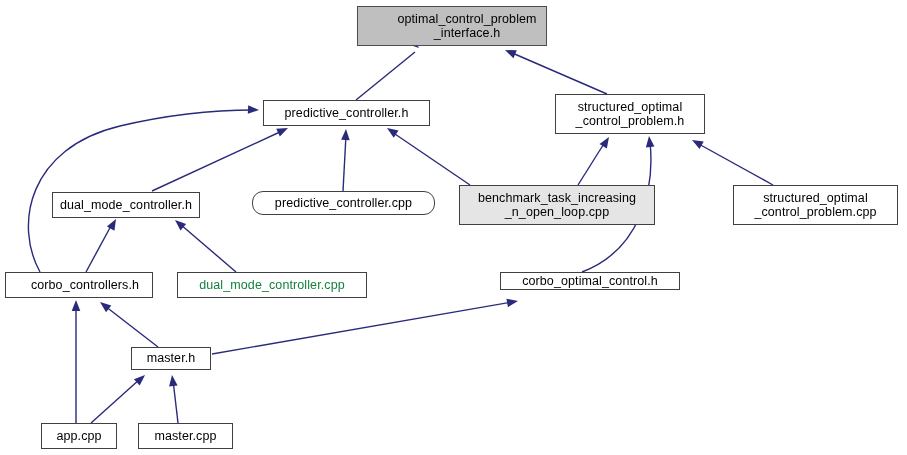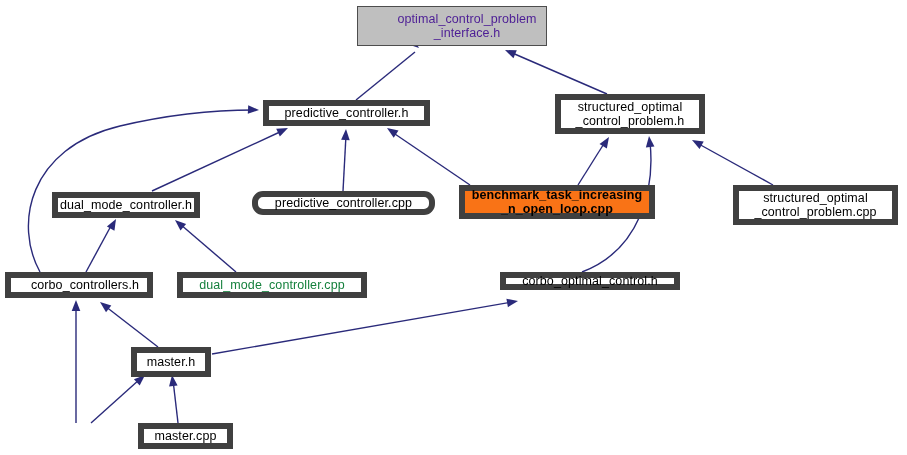--- a/index.html
+++ b/index.html
@@ -24,21 +24,21 @@
     pointer-events: none;
   }
   .node {
     position: absolute;
     box-sizing: border-box;
     display: flex;
     align-items: center;
     justify-content: center;
     text-align: center;
     background: #ffffff;
-    border: 6px solid #fca5a5;
+    border: 1px solid #fca5a5;
     color: #000000;
     font-size: 12.5px;
     line-height: 14.5px;
     letter-spacing: 0.1px;
     white-space: pre-line;
     z-index: 5;
   }
   .node.root {
     background: #bfbfbf;
     border: 1px solid #4d4d4d;
@@ -75,29 +75,30 @@
       <polygon points="0,0 -11,4.3 -11,-4.3" fill="#2a2a7a" transform="translate(76,300) rotate(-90)"></polygon>
       <path d="M 91,423 L 140,379" fill="none" stroke="#2a2a7a" stroke-width="1.4"></path>
       <polygon points="0,0 -11,4.3 -11,-4.3" fill="#2a2a7a" transform="translate(145,375) rotate(-42)"></polygon>
       <path d="M 178,423 L 173,380" fill="none" stroke="#2a2a7a" stroke-width="1.4"></path>
       <polygon points="0,0 -11,4.3 -11,-4.3" fill="#2a2a7a" transform="translate(172,375) rotate(-97)"></polygon>
       <path d="M 158,347 L 105,306" fill="none" stroke="#2a2a7a" stroke-width="1.4"></path>
       <polygon points="0,0 -11,4.3 -11,-4.3" fill="#2a2a7a" transform="translate(100,302) rotate(-142)"></polygon>
       <path d="M 212,354 L 512,302" fill="none" stroke="#2a2a7a" stroke-width="1.4"></path>
       <polygon points="0,0 -11,4.3 -11,-4.3" fill="#2a2a7a" transform="translate(518,301) rotate(-10)"></polygon>
     </svg>
-<div class="node root" style="left: 357px; top: 6px; width: 190px; height: 40px; background: rgb(191, 191, 191); border-color: rgb(77, 77, 77); color: #4c1d95; padding-left: 30px;">optimal_control_problem
+<div class="node root" style="left: 357px; top: 6px; width: 190px; height: 40px; background: rgb(191, 191, 191); border-color: rgb(77, 77, 77); color: #000000; padding-left: 30px;">optimal_control_problem
 _interface.h</div>
     <div class="node" style="left: 263px; top: 100px; width: 167px; height: 26px; background: rgb(255, 255, 255); border-color: rgb(64, 64, 64); color: rgb(0, 0, 0);">predictive_controller.h</div>
     <div class="node" style="left: 555px; top: 94px; width: 150px; height: 40px; background: rgb(255, 255, 255); border-color: rgb(64, 64, 64); color: rgb(0, 0, 0);">structured_optimal
 _control_problem.h</div>
     <div class="node" style="left: 52px; top: 192px; width: 148px; height: 26px; background: rgb(255, 255, 255); border-color: rgb(64, 64, 64); color: rgb(0, 0, 0);">dual_mode_controller.h</div>
     <div class="node" style="left: 252px; top: 191px; width: 183px; height: 24px; background: rgb(255, 255, 255); border-color: rgb(64, 64, 64); color: rgb(0, 0, 0); border-radius: 11px;">predictive_controller.cpp</div>
-    <div class="node" style="left: 459px; top: 185px; width: 196px; height: 34px; background: #f97316; border-color: rgb(64, 64, 64); color: rgb(0, 0, 0); font-weight: bold;">benchmark_task_increasing
+    <div class="node" style="left: 459px; top: 185px; width: 196px; height: 40px; background: #e5e5e5; border-color: rgb(64, 64, 64); color: rgb(0, 0, 0);">benchmark_task_increasing
 _n_open_loop.cpp</div>
     <div class="node" style="left: 733px; top: 185px; width: 165px; height: 40px; background: rgb(255, 255, 255); border-color: rgb(64, 64, 64); color: rgb(0, 0, 0);">structured_optimal
 _control_problem.cpp</div>
     <div class="node" style="left: 5px; top: 272px; width: 148px; height: 26px; background: rgb(255, 255, 255); border-color: rgb(64, 64, 64); color: rgb(0, 0, 0); padding-left: 12px;">corbo_controllers.h</div>
     <div class="node" style="left: 177px; top: 272px; width: 190px; height: 26px; background: rgb(255, 255, 255); border-color: rgb(64, 64, 64); color: #15803d;">dual_mode_controller.cpp</div>
     <div class="node" style="left: 500px; top: 272px; width: 180px; height: 18px; background: rgb(255, 255, 255); border-color: rgb(64, 64, 64); color: rgb(0, 0, 0);">corbo_optimal_control.h</div>
-    <div class="node" style="left: 131px; top: 347px; width: 80px; height: 30px; background: rgb(255, 255, 255); border-color: rgb(64, 64, 64); color: rgb(0, 0, 0);">master.h</div>
+    <div class="node" style="left: 131px; top: 347px; width: 80px; height: 23px; background: rgb(255, 255, 255); border-color: rgb(64, 64, 64); color: rgb(0, 0, 0);">master.h</div>
+    <div class="node" style="left: 41px; top: 423px; width: 76px; height: 26px; background: rgb(255, 255, 255); border-color: rgb(64, 64, 64); color: rgb(0, 0, 0);">app.cpp</div>
     <div class="node" style="left: 138px; top: 423px; width: 95px; height: 26px; background: rgb(255, 255, 255); border-color: rgb(64, 64, 64); color: rgb(0, 0, 0);">master.cpp</div>
   </div>
 
 </body></html>

